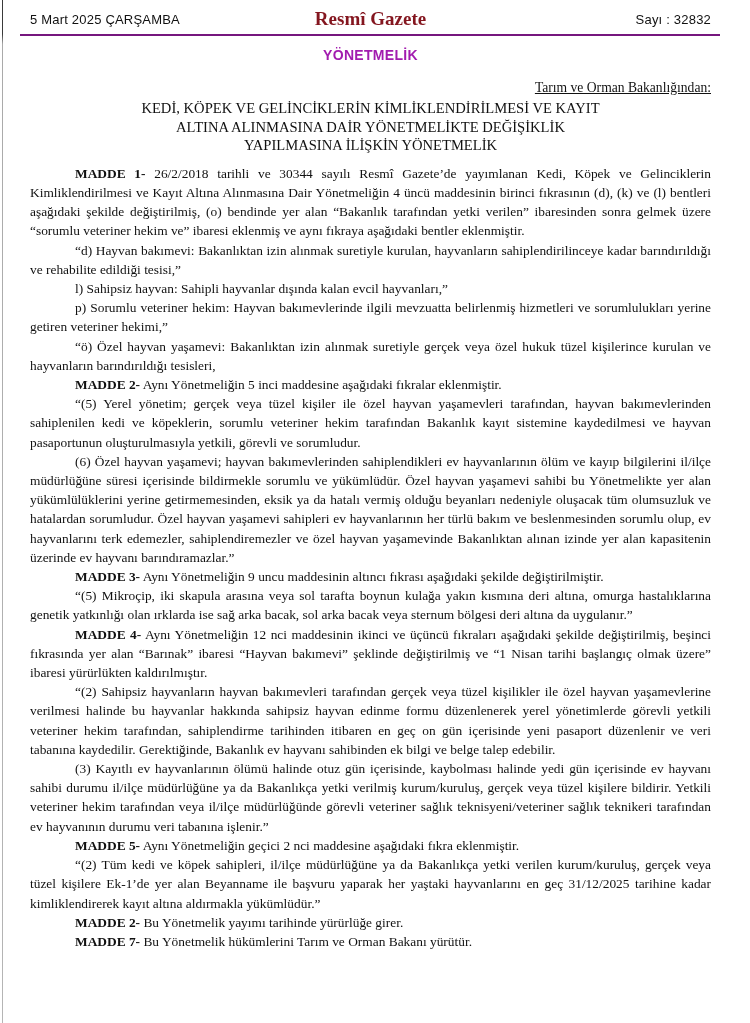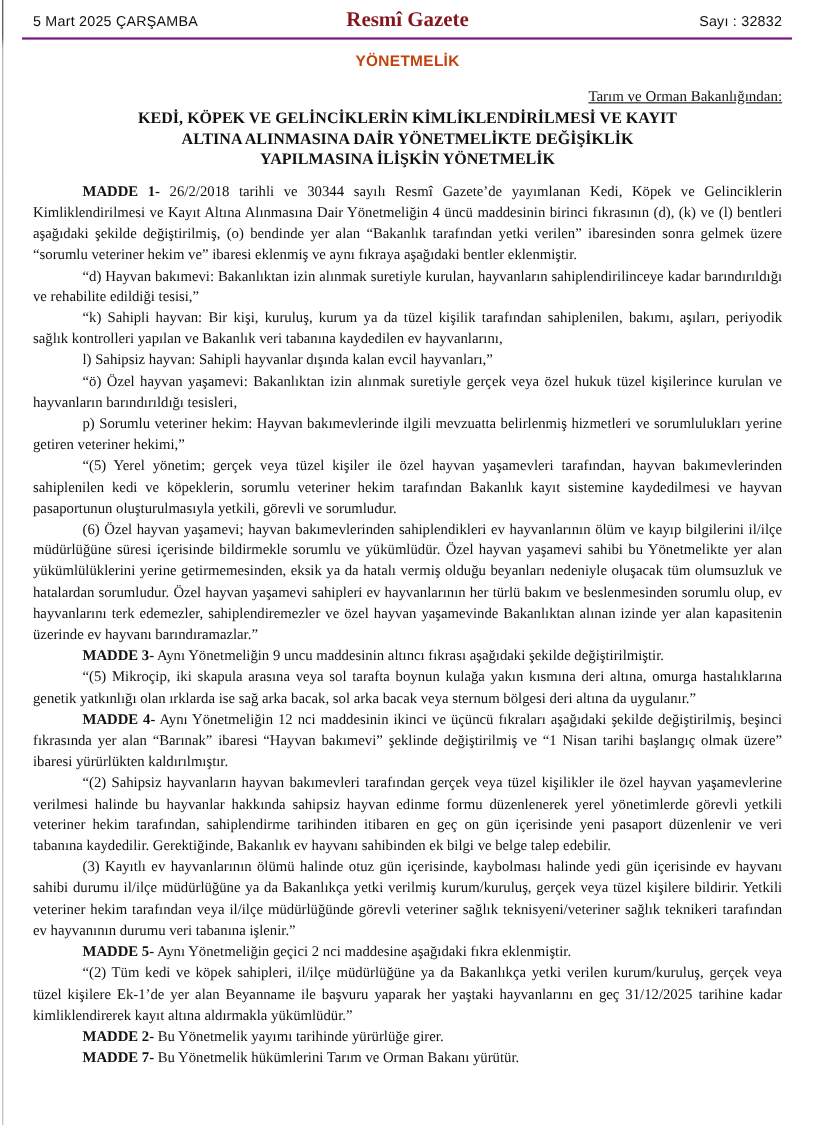--- a/index.html
+++ b/index.html
@@ -55,21 +55,21 @@
 
   .ministry-line {
     margin: 17px 0 3px 45px;
     font-size: 13.6px;
     text-decoration: underline;
     text-align: right;
   }
 
   .title-block {
     text-align: center;
-    font-weight: bold;
+    font-weight: normal;
     font-size: 14.6px;
     line-height: 18.6px;
     margin-top: 3px;
   }
 
   .doc-body {
     margin-top: 9px;
     font-size: 13.4px;
     line-height: 19.2px;
     text-align: justify;
@@ -85,43 +85,43 @@
 <div class="page">
 
   <div class="masthead-row">
     <span class="issue-date">5 Mart 2025 ÇARŞAMBA</span>
     <span class="masthead" style="color: rgb(132, 22, 31);">Resmî Gazete</span>
     <span class="issue-number">Sayı : 32832</span>
   </div>
 
   <hr class="header-rule" style="border-top-color: rgb(118, 23, 126);">
 
-  <div class="section-heading" style="color: #c2410c;">YÖNETMELİK</div>
+  <div class="section-heading" style="color: #a21caf;">YÖNETMELİK</div>
 
   <div class="ministry-line">Tarım ve Orman Bakanlığından:</div>
 
   <div class="title-block">
     <div>KEDİ, KÖPEK VE GELİNCİKLERİN KİMLİKLENDİRİLMESİ VE KAYIT</div>
     <div>ALTINA ALINMASINA DAİR YÖNETMELİKTE DEĞİŞİKLİK</div>
     <div>YAPILMASINA İLİŞKİN YÖNETMELİK</div>
   </div>
 
   <div class="doc-body">
   <p class="para"><b>MADDE 1-</b><span> 26/2/2018 tarihli ve 30344 sayılı Resmî Gazete’de yayımlanan Kedi, Köpek ve Gelinciklerin Kimliklendirilmesi ve Kayıt Altına Alınmasına Dair Yönetmeliğin 4 üncü maddesinin birinci fıkrasının (d), (k) ve (l) bentleri aşağıdaki şekilde değiştirilmiş, (o) bendinde yer alan “Bakanlık tarafından yetki verilen” ibaresinden sonra gelmek üzere “sorumlu veteriner hekim ve” ibaresi eklenmiş ve aynı fıkraya aşağıdaki bentler eklenmiştir.</span></p>
 
   <p class="para"><b></b><span>“d) Hayvan bakımevi: Bakanlıktan izin alınmak suretiyle kurulan, hayvanların sahiplendirilinceye kadar barındırıldığı ve rehabilite edildiği tesisi,”</span></p>
 
-  <p class="para"><b></b><span>“k) Sahipli hayvan: Bir kişi, kuruluş, kurum ya da tüzel kişilik tarafından sahiplenilen, bakımı, aşıları, periyodik sağlık kontrolleri yapılan ve Bakanlık veri tabanına kaydedilen ev hayvanlarını,</span></p>
 
   <p class="para"><b></b><span>l) Sahipsiz hayvan: Sahipli hayvanlar dışında kalan evcil hayvanları,”</span></p>
 
+  <p class="para"><b></b><span>p) Sorumlu veteriner hekim: Hayvan bakımevlerinde ilgili mevzuatta belirlenmiş hizmetleri ve sorumlulukları yerine getiren veteriner hekimi,”</span></p>
+
   <p class="para"><b></b><span>“ö) Özel hayvan yaşamevi: Bakanlıktan izin alınmak suretiyle gerçek veya özel hukuk tüzel kişilerince kurulan ve hayvanların barındırıldığı tesisleri,</span></p>
 
-  <p class="para"><b></b><span>p) Sorumlu veteriner hekim: Hayvan bakımevlerinde ilgili mevzuatta belirlenmiş hizmetleri ve sorumlulukları yerine getiren veteriner hekimi,”</span></p>
-
+  <p class="para"><b>MADDE 2-</b><span> Aynı Yönetmeliğin 5 inci maddesine aşağıdaki fıkralar eklenmiştir.</span></p>
 
   <p class="para"><b></b><span>“(5) Yerel yönetim; gerçek veya tüzel kişiler ile özel hayvan yaşamevleri tarafından, hayvan bakımevlerinden sahiplenilen kedi ve köpeklerin, sorumlu veteriner hekim tarafından Bakanlık kayıt sistemine kaydedilmesi ve hayvan pasaportunun oluşturulmasıyla yetkili, görevli ve sorumludur.</span></p>
 
   <p class="para"><b></b><span>(6) Özel hayvan yaşamevi; hayvan bakımevlerinden sahiplendikleri ev hayvanlarının ölüm ve kayıp bilgilerini il/ilçe müdürlüğüne süresi içerisinde bildirmekle sorumlu ve yükümlüdür. Özel hayvan yaşamevi sahibi bu Yönetmelikte yer alan yükümlülüklerini yerine getirmemesinden, eksik ya da hatalı vermiş olduğu beyanları nedeniyle oluşacak tüm olumsuzluk ve hatalardan sorumludur. Özel hayvan yaşamevi sahipleri ev hayvanlarının her türlü bakım ve beslenmesinden sorumlu olup, ev hayvanlarını terk edemezler, sahiplendiremezler ve özel hayvan yaşamevinde Bakanlıktan alınan izinde yer alan kapasitenin üzerinde ev hayvanı barındıramazlar.”</span></p>
 
   <p class="para"><b>MADDE 3-</b><span> Aynı Yönetmeliğin 9 uncu maddesinin altıncı fıkrası aşağıdaki şekilde değiştirilmiştir.</span></p>
 
   <p class="para"><b></b><span>“(5) Mikroçip, iki skapula arasına veya sol tarafta boynun kulağa yakın kısmına deri altına, omurga hastalıklarına genetik yatkınlığı olan ırklarda ise sağ arka bacak, sol arka bacak veya sternum bölgesi deri altına da uygulanır.”</span></p>
 
   <p class="para"><b>MADDE 4-</b><span> Aynı Yönetmeliğin 12 nci maddesinin ikinci ve üçüncü fıkraları aşağıdaki şekilde değiştirilmiş, beşinci fıkrasında yer alan “Barınak” ibaresi “Hayvan bakımevi” şeklinde değiştirilmiş ve “1 Nisan tarihi başlangıç olmak üzere” ibaresi yürürlükten kaldırılmıştır.</span></p>

